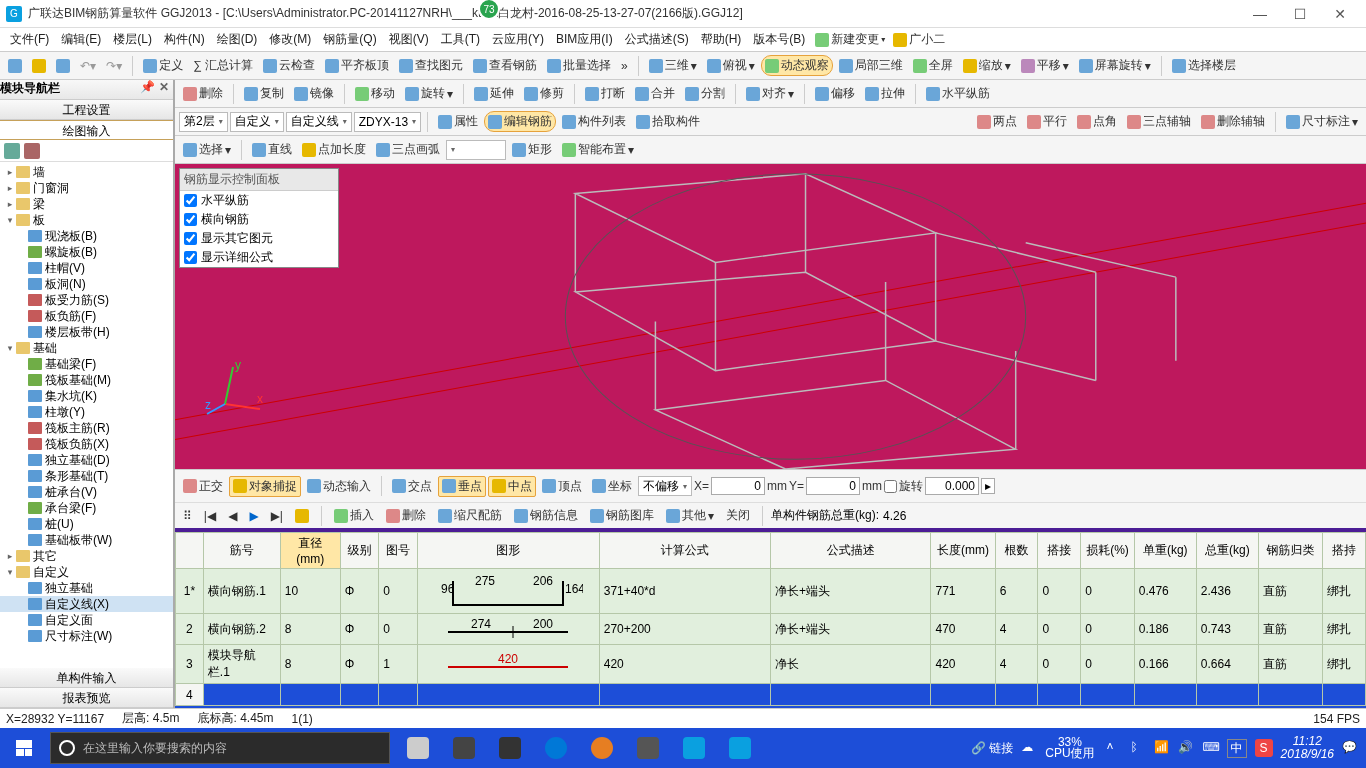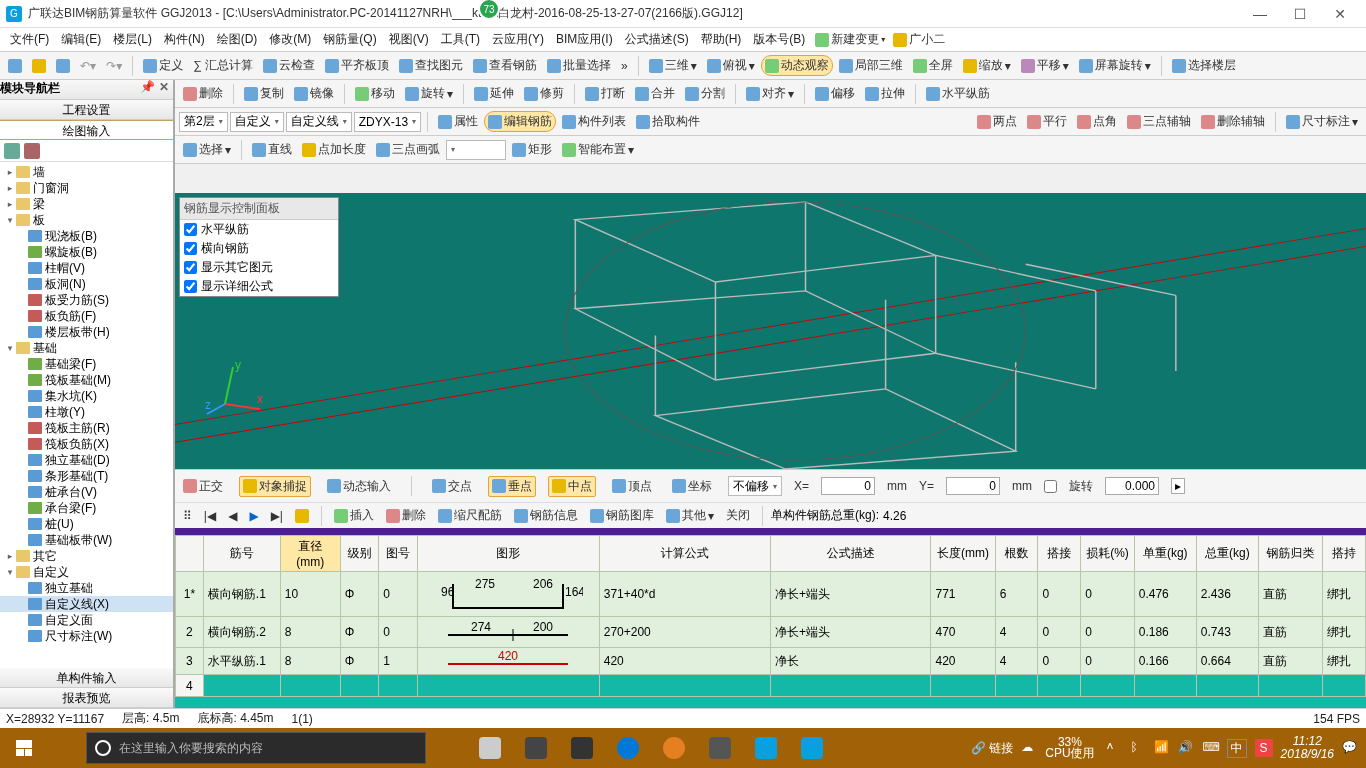--- a/index.html
+++ b/index.html
@@ -33,43 +33,43 @@
 .tree { flex: 1; overflow: auto; padding: 2px 0; }
 .tree .node { display: flex; align-items: center; height: 16px; cursor: pointer; padding-left: 4px; white-space: nowrap; }
 .tree .node .exp { width: 12px; text-align: center; color: #666; font-size: 9px; }
 .tree .node .fic { width: 14px; height: 12px; background: #e9c76b; border-radius: 1px; margin-right: 3px; }
 .tree .node .fic.b { background: #5a9bd5; }
 .tree .node .fic.g { background: #70ad47; }
 .tree .node .fic.r { background: #c55a5a; }
 .tree .node.sel { background: #cfe2f3; }
 .tree .node.d1 { padding-left: 16px; }
 .centerpanel { flex: 1; display: flex; flex-direction: column; overflow: hidden; }
-.viewport { flex: 1; background: #0f766e; position: relative; overflow: hidden; margin-top: 29px; }
+.viewport { flex: 1; background: #be185d; position: relative; overflow: hidden; }
 .overlay-panel { position: absolute; top: 4px; left: 4px; width: 160px; background: #fff; border: 1px solid #888; }
 .overlay-panel .hd { background: #e8e8e8; padding: 2px 4px; color: #555; border-bottom: 1px solid #ccc; }
 .overlay-panel .cb { display: flex; align-items: center; gap: 4px; padding: 1px 4px; }
 .overlay-panel .cb input { cursor: pointer; }
 .axis { position: absolute; left: 30px; bottom: 50px; }
 .wireframe { position: absolute; top: 0; left: 0; width: 100%; height: 100%; }
-.snapbar { height: 28px; background: #f5f5f5; border-top: 1px solid #ccc; display: flex; align-items: center; padding: 16px 4px; gap: 12px; }
+.snapbar { height: 28px; background: #f5f5f5; border-top: 1px solid #ccc; display: flex; align-items: center; padding: 16px 4px; gap: 2px; }
 .snapbar .tbtn.on { background: #ffe7a6; border: 1px solid #e6a23c; padding: 1px 3px; border-radius: 2px; }
 .snapbar .fld { border: 1px solid #aaa; background: #fff; width: 54px; height: 18px; text-align: right; padding: 0 3px; }
 .snapbar label { color: #333; }
 .rebarTools { height: 26px; background: #f5f5f5; border-top: 1px solid #ddd; display: flex; align-items: center; padding: 0 4px; gap: 4px; }
-.rebarTable { height: 180px; background: #14b8a6; overflow: auto; border-top: 7px solid #4c1d95; }
+.rebarTable { height: 180px; background: #1d4ed8; overflow: auto; border-top: 4px solid #4c1d95; }
 table.rt { border-collapse: collapse; width: 100%; table-layout: fixed; }
 table.rt th, table.rt td { border: 1px solid #b5c7a8; padding: 2px 4px; text-align: left; height: 22px; overflow: hidden; }
 table.rt th { background: #f5f6f3; font-weight: normal; text-align: center; }
 table.rt th.hi { background: #ffe7a6; }
 table.rt tr.datarow td { background: #e1efdd; }
 table.rt td.center { text-align: center; background: #f5f6f3; }
 .shape-cell svg { display: block; margin: 0 auto; }
 .statusbar { height: 20px; background: #fff; border-top: 1px solid #ccc; display: flex; align-items: center; padding: 0 6px; gap: 18px; color: #222; }
 .statusbar .r { margin-left: auto; }
-.taskbar { height: 40px; background: #a16207; display: flex; align-items: center; color: #fff; gap: 36px; }
+.taskbar { height: 40px; background: #1d4ed8; display: flex; align-items: center; color: #fff; }
 .taskbar .start { width: 48px; height: 40px; display: flex; align-items: center; justify-content: center; cursor: pointer; }
 .taskbar .start .win { width: 16px; height: 16px; background: conic-gradient(#fff 0 25%, transparent 0 100%); display: grid; grid-template: 1fr 1fr / 1fr 1fr; gap: 1px; }
 .taskbar .start .win span { background: #fff; }
 .taskbar .search { flex: 0 0 340px; height: 32px; background: #2b2b2b; border: 1px solid #555; margin-left: 2px; display: flex; align-items: center; padding: 0 8px; color: #bbb; }
 .taskbar .search .circ { width: 16px; height: 16px; border: 2px solid #fff; border-radius: 50%; margin-right: 8px; }
 .taskbar .tray { margin-left: auto; display: flex; align-items: center; gap: 8px; padding: 0 8px; }
 .taskbar .tray .clock { text-align: center; line-height: 13px; font-size: 11px; font-style: italic; }
 .taskbar .apps { display: flex; gap: 2px; margin-left: 6px; }
 .taskbar .apps .app { width: 44px; height: 40px; display: flex; align-items: center; justify-content: center; cursor: pointer; }
 .taskbar .apps .app .i { width: 22px; height: 22px; border-radius: 4px; }
@@ -700,21 +700,21 @@
               <td>4</td>
               <td>0</td>
               <td>0</td>
               <td>0.186</td>
               <td>0.743</td>
               <td>直筋</td>
               <td>绑扎</td>
             </tr>
             <tr class="datarow">
               <td class="center">3</td>
-              <td>水平纵筋.1</td>
+              <td>模块导航栏.1</td>
               <td>8</td>
               <td>Φ</td>
               <td>1</td>
               <td class="shape-cell">
                 <svg width="150" height="22">
                   <line x1="15" y1="14" x2="135" y2="14" stroke="#c00" stroke-width="2"></line>
                   <text x="65" y="10" font-size="10" fill="#c00">420</text>
                 </svg>
               </td>
               <td>420</td>

